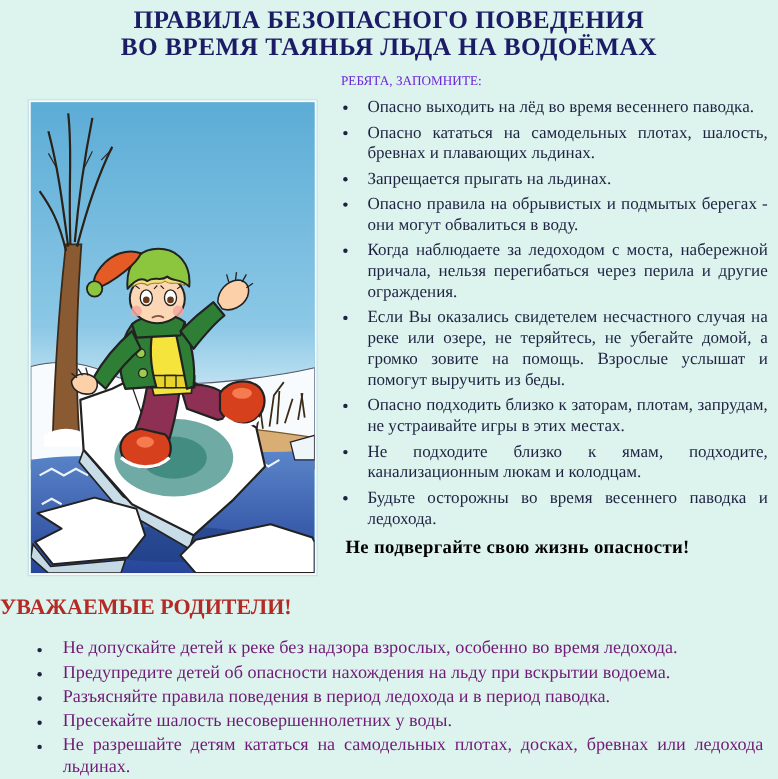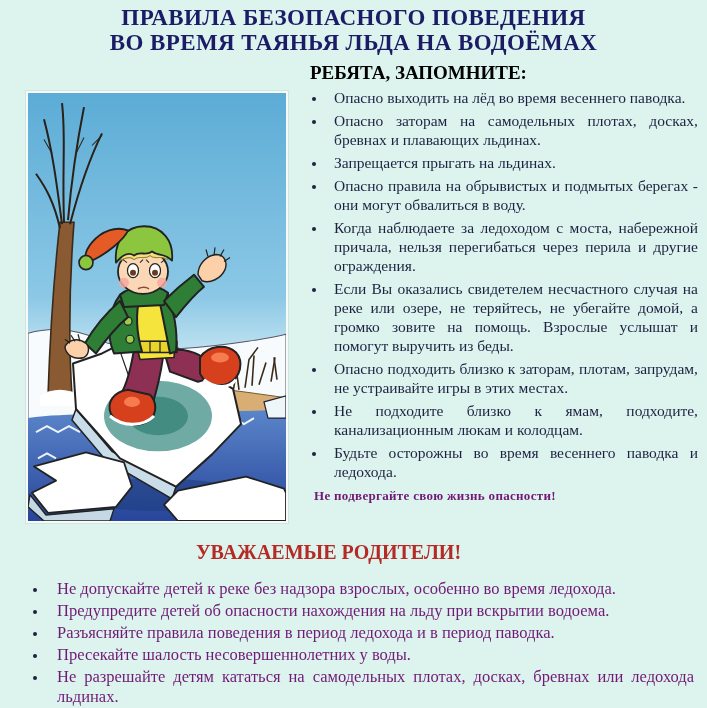--- a/index.html
+++ b/index.html
@@ -13,33 +13,33 @@
     color:#1b1b66;font-weight:bold;font-size:23px;line-height:25px;letter-spacing:.4px;
   }
   .illus-frame{
     position:absolute;left:26px;top:91px;width:258px;height:428px;
     border:2px solid #f6fbfa;box-shadow:0 0 0 1px #cfe6e0;
     background:#6cb6d8;
   }
   .illus-frame svg{display:block;width:100%;height:100%;}
   .kids{position:absolute;left:294px;top:62px;width:404px;}
   .kids-heading{
-    color:#000000;font-weight:bold;font-size:19px;line-height:22px;margin:0 0 4px 16px;
+    color:#6d28d9;font-weight:normal;font-size:12px;line-height:22px;margin:0 0 4px 16px;
   }
   ul.rules{list-style:disc;margin:0;padding:0 0 0 17px;}
   ul.rules li{
     font-size:15.5px;line-height:19px;text-align:justify;color:#1e2240;
     margin:0 0 4px 16px;padding-left:7px;
   }
   ul.rules li::marker{color:#1e2240;font-size:.85em;}
   .kids-closing{
-    font-weight:bold;font-size:13px;color:#701a75;margin:7px 0 0 20px;letter-spacing:.3px;
+    font-weight:bold;font-size:17px;color:#000000;margin:7px 0 0 20px;letter-spacing:.3px;
   }
   .parents-heading{
-    position:absolute;top:541px;left:0;width:657px;text-align:center;
+    position:absolute;top:541px;left:0;width:657px;
     color:#b52a25;font-weight:bold;font-size:20px;line-height:23px;
   }
   .parents{position:absolute;left:28px;top:579px;width:666px;}
   ul.parents-list{list-style:disc;margin:0;padding:0 0 0 20px;}
   ul.parents-list li{
     font-size:16.5px;line-height:20px;text-align:justify;color:#701a75;
     margin:0 0 2px 0;padding-left:9px;
   }
   ul.parents-list li::marker{color:#1e2240;font-size:.85em;}
 </style>
@@ -196,21 +196,21 @@
         <circle cx="58" cy="168" r="7" fill="#8cc63f" stroke="#222" stroke-width="1.6"></circle>
       </g>
     </g>
   </svg>
 </div>
 
 <div class="kids">
   <div class="kids-heading">РЕБЯТА, ЗАПОМНИТЕ:</div>
   <ul class="rules">
       <li>Опасно выходить на лёд во время весеннего паводка.</li>
-      <li>Опасно заторам на самодельных плотах, досках, бревнах и плавающих льдинах.</li>
+      <li>Опасно кататься на самодельных плотах, шалость, бревнах и плавающих льдинах.</li>
       <li>Запрещается прыгать на льдинах.</li>
       <li>Опасно правила на обрывистых и подмытых берегах - они могут обвалиться в воду.</li>
       <li>Когда наблюдаете за ледоходом с моста, набережной причала, нельзя перегибаться через перила и другие ограждения.</li>
       <li>Если Вы оказались свидетелем несчастного случая на реке или озере, не теряйтесь, не убегайте домой, а громко зовите на помощь. Взрослые услышат и помогут выручить из беды.</li>
       <li>Опасно подходить близко к заторам, плотам, запрудам, не устраивайте игры в этих местах.</li>
       <li>Не подходите близко к ямам, подходите, канализационным люкам и колодцам.</li>
       <li>Будьте осторожны во время весеннего паводка и ледохода.</li>
     </ul>
   <div class="kids-closing">Не подвергайте свою жизнь опасности!</div>
 </div>

